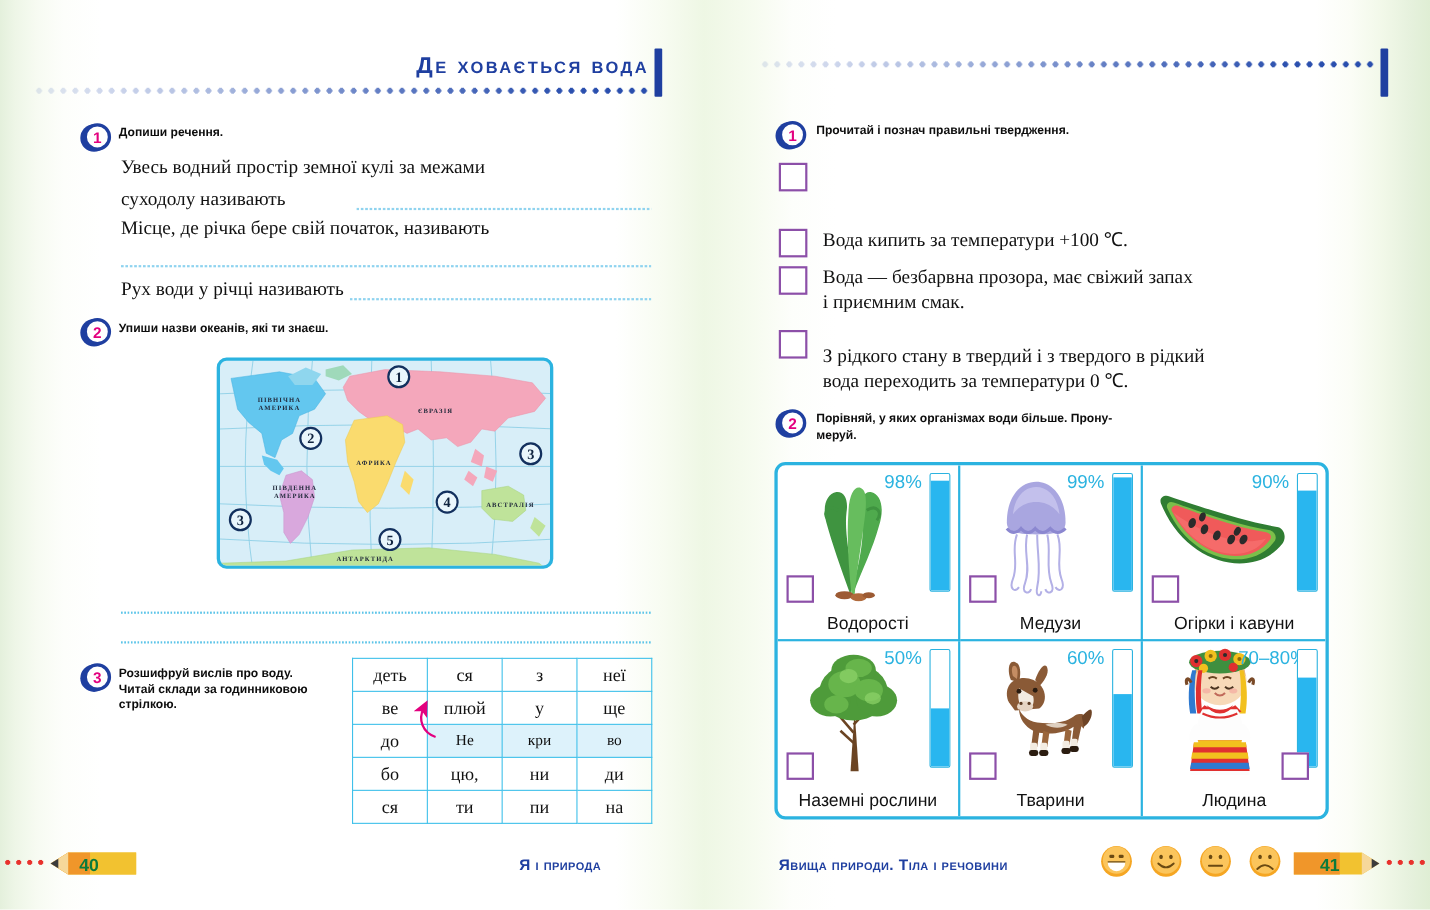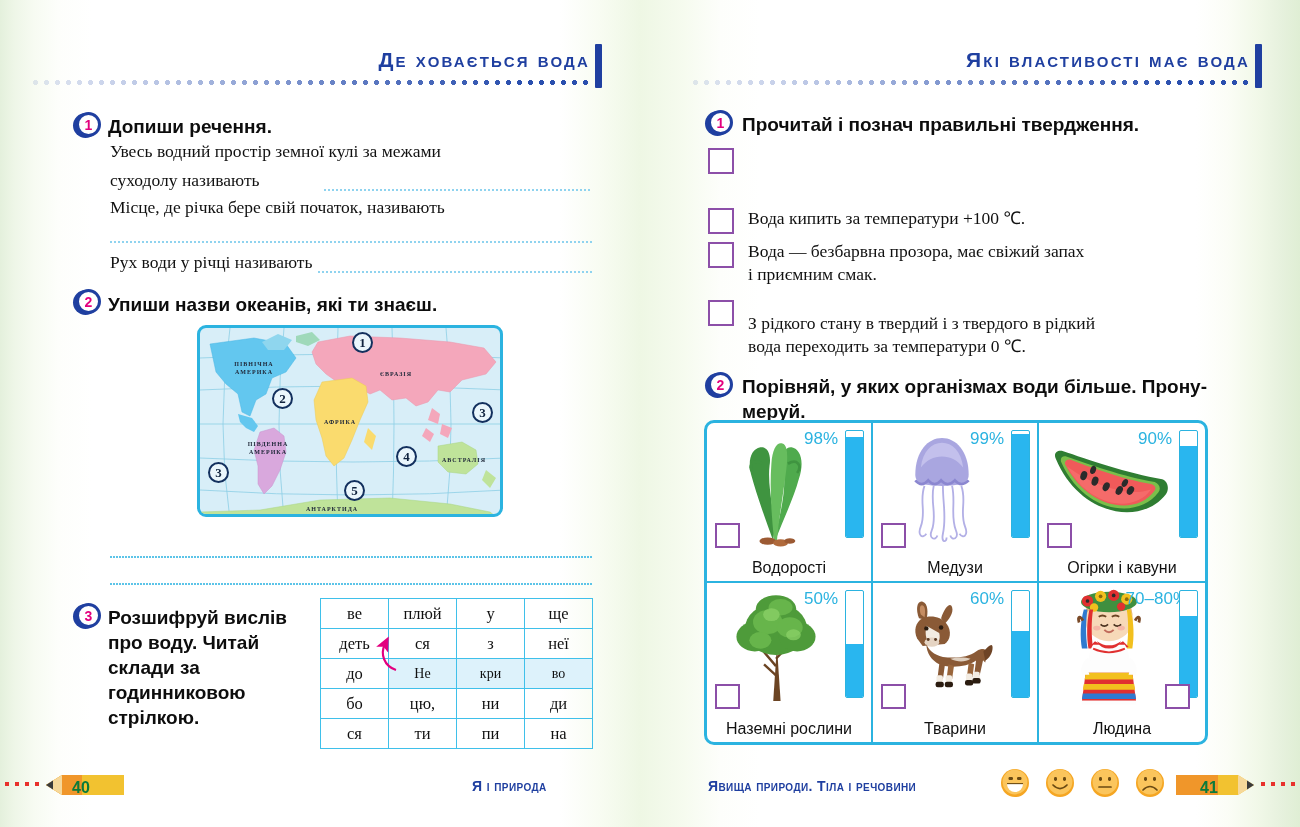--- a/index.html
+++ b/index.html
@@ -49,21 +49,21 @@
   
   .badge{
     position:absolute;width:25px;height:25px;border-radius:50%;
     border:3px solid #1f3fa0;background:#fff;
     box-shadow:-3px 1px 0 0 #1f3fa0;
     color:#e3007f;font-weight:bold;font-size:14px;
     display:flex;align-items:center;justify-content:center;
     box-sizing:border-box;
   }
   .task-title{
-    position:absolute;font-weight:bold;font-size:19px;color:#0d0d0d;
+    position:absolute;font-weight:bold;font-size:11px;color:#0d0d0d;
     line-height:1.32;
   }
   .serif{
     font-family:"Liberation Serif", serif;
     font-size:17.5px;color:#111;line-height:1.0;
   }
   .fill-line{
     position:absolute;height:2px;
     background-image:linear-gradient(to right,#8fd3ef 55%,rgba(255,255,255,0) 0%);
     background-size:4px 1.6px;background-repeat:repeat-x;
@@ -245,30 +245,30 @@
 
     <div class="fill-line thick" style="left:110px;top:556px;width:482px;"></div>
     <div class="fill-line thick" style="left:110px;top:583px;width:482px;"></div>
 
     <div class="badge" style="left:76px;top:603px;">3</div>
     <div class="task-title" style="left:108px;top:605px;width:190px;">Розшифруй вислів про воду. Читай склади за годинниковою стрілкою.</div>
 
     <table class="wtable" style="left:320px;top:598px;">
       <tbody>
         <tr>
+          <td>деть</td>
+          <td>ся</td>
+          <td>з</td>
+          <td>неї</td>
+        </tr>
+        <tr>
           <td>ве</td>
           <td>плюй</td>
           <td>у</td>
           <td>ще</td>
-        </tr>
-        <tr>
-          <td>деть</td>
-          <td>ся</td>
-          <td>з</td>
-          <td>неї</td>
         </tr>
         <tr>
           <td>до</td>
           <td class="hl">Не</td>
           <td class="hl">кри</td>
           <td class="hl">во</td>
         </tr>
         <tr>
           <td>бо</td>
           <td>цю,</td>
@@ -301,21 +301,20 @@
       <path d="M8,13 L15,8.6 L15,17.4 Z" fill="#3b3b3b"></path>
       <rect x="44" y="3" width="42" height="20" fill="#f2c230"></rect>
     </svg>
     <div class="pagenum" style="left:72px;top:779px;">40</div>
     <div class="foot-text" style="left:472px;top:778px;">Я і природа</div>
   </div>
 
   <div class="page page-right">
 
     <div class="head-wrap" style="top:48px;right:50px;width:560px;">
-      <div class="head-title">Які властивості має вода</div>
       <div class="head-bar"></div>
       <div class="dotfade">
           <i></i>
         </div>
     </div>
 
     <div class="badge" style="left:48px;top:110px;">1</div>
     <div class="task-title" style="left:82px;top:112px;">Прочитай і познач правильні твердження.</div>
 
     <div class="cbox" style="left:48px;top:148px;"></div>

